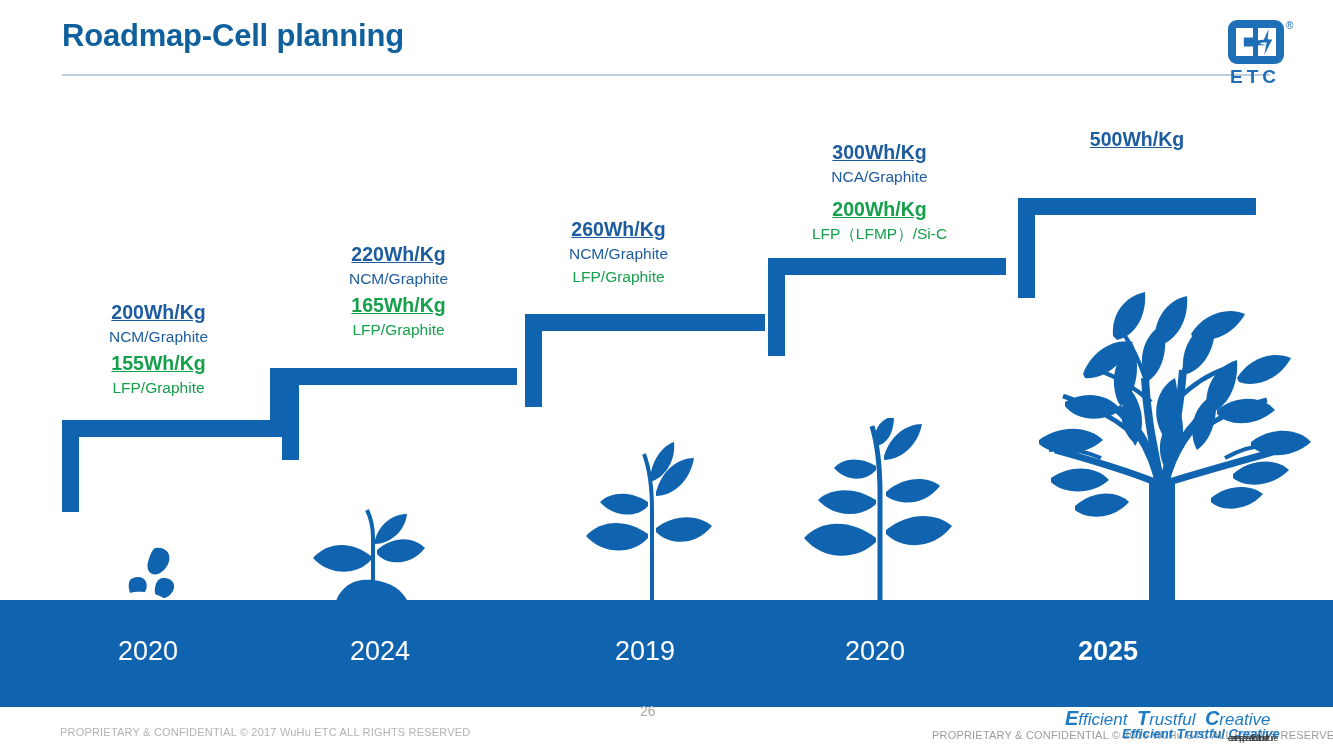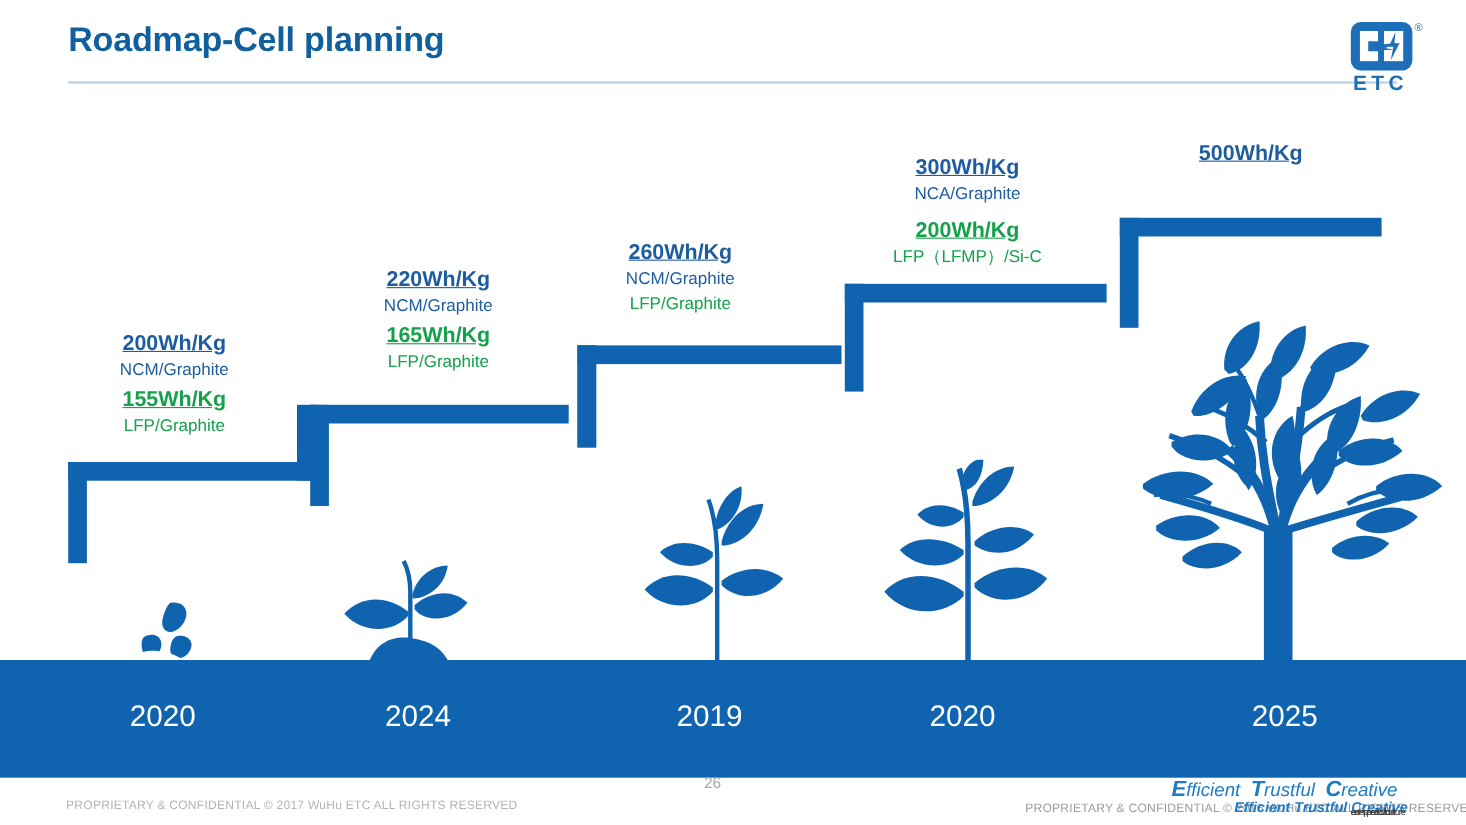--- a/index.html
+++ b/index.html
@@ -319,21 +319,21 @@
     <path d="M232 96 C244 76 268 68 286 76 C274 98 250 106 234 100 Z"></path>
     <path d="M158 182 C150 162 158 140 176 132 C182 156 174 178 160 186 Z"></path>
   </g>
 </svg>
 
 <div id="year-band"></div>
 <div class="year-label" style="left:78px;">2020</div>
 <div class="year-label" style="left:310px;">2024</div>
 <div class="year-label" style="left:575px;">2019</div>
 <div class="year-label" style="left:805px;">2020</div>
-<div class="year-label" style="left:1098px;">2025</div>
+<div class="year-label" style="left:1038px;font-weight:bold;">2025</div>
 
 <div id="page-number">26</div>
 <div id="footer-left">PROPRIETARY &amp; CONFIDENTIAL  © 2017 WuHu ETC ALL RIGHTS RESERVED</div>
 <div id="footer-right-copy">PROPRIETARY &amp; CONFIDENTIAL © 2016 WuHu ETC ALL RIGHTS RESERVED</div>
 
 <div id="tagline-big">
   <b>E</b><span>fficient</span>&nbsp;
   <b>T</b><span>rustful</span>&nbsp;
   <b>C</b><span>reative</span>
 </div>

